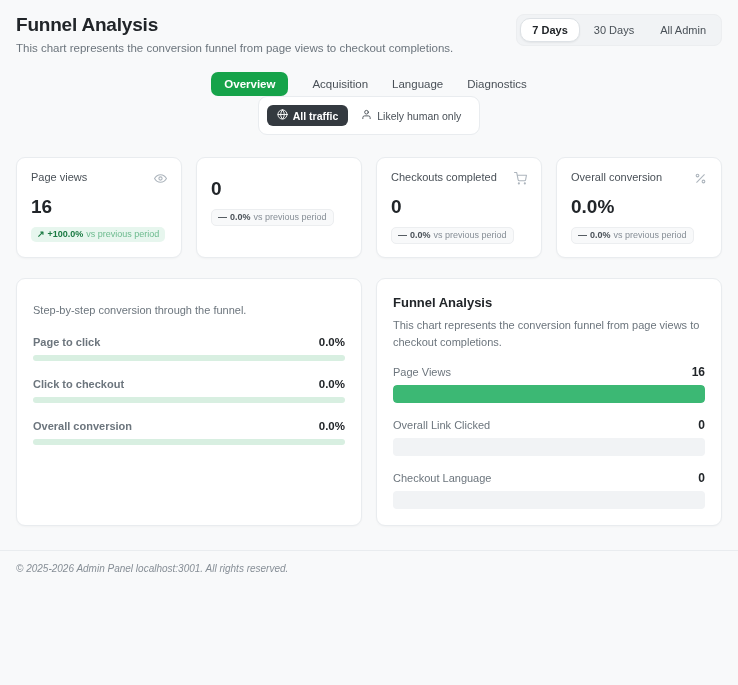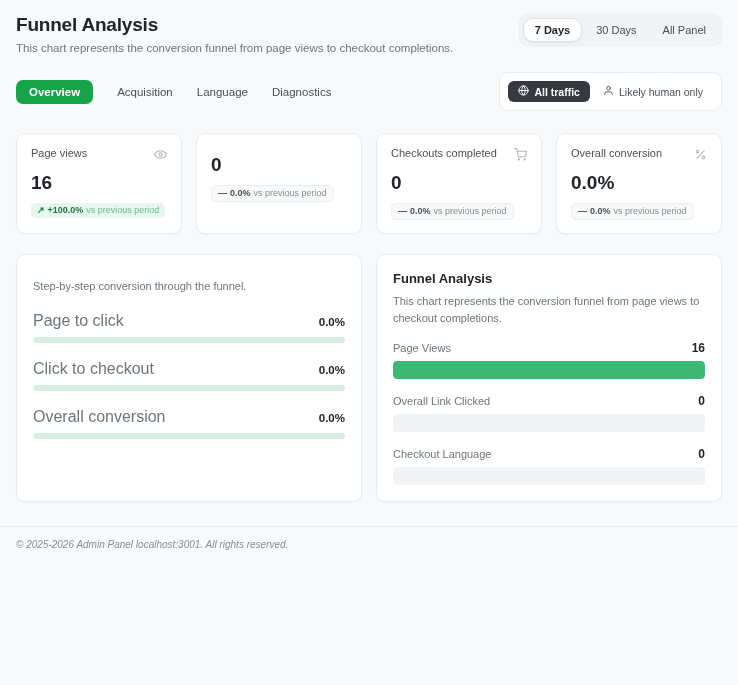--- a/index.html
+++ b/index.html
@@ -16,21 +16,21 @@
   
   .page-header { display: flex; justify-content: space-between; align-items: flex-start; }
   .page-title { font-size: 19px; font-weight: 700; margin: 0; letter-spacing: -0.2px; }
   .page-subtitle { font-size: 11.5px; color: #6c757d; margin-top: 6px; }
 
   .segmented { display: flex; background: #f1f3f5; border: 1px solid #eceef0; border-radius: 8px; padding: 3px; gap: 2px; }
   .segment { font-size: 11px; padding: 5px 11px; border-radius: 10px; color: #495057; border: 1px solid transparent; cursor: pointer; white-space: nowrap; }
   .segment.active { background: #fff; border-color: #dee2e6; font-weight: 700; box-shadow: 0 1px 2px rgba(0,0,0,.06); color: #212529; }
 
   
-  .tabs-row { display: flex; justify-content: space-between; align-items: center; margin-top: 18px; }
+  .tabs-row { display: flex; align-items: center; margin-top: 18px; flex-direction: column; }
   .tabs { display: flex; align-items: center; gap: 24px; }
   .tab { font-size: 11.5px; color: #495057; font-weight: 500; cursor: pointer; }
   .tab.active { background: #16a34a; color: #fff; padding: 6px 13px; border-radius: 7px; font-weight: 700; }
 
   .filter-group { display: flex; background: #fff; border: 1px solid #e9ecef; border-radius: 9px; padding: 8px; gap: 3px; }
   .filter-btn { display: flex; align-items: center; gap: 5px; font-size: 10.5px; padding: 4px 10px; border-radius: 6px; color: #495057; cursor: pointer; white-space: nowrap; }
   .filter-btn.active { background: #343a40; color: #fff; font-weight: 600; }
   .filter-btn svg { width: 11px; height: 11px; }
 
   
@@ -51,21 +51,21 @@
 
   
   .panels { display: grid; grid-template-columns: 1fr 1fr; gap: 14px; margin-top: 20px; }
   .panel { background: #fff; border: 1px solid #e9ecef; border-radius: 9px; padding: 16px; box-shadow: 0 1px 2px rgba(0,0,0,.03); }
   .panel-title { font-size: 13px; font-weight: 700; display: flex; align-items: center; gap: 7px; }
   .panel-title svg { width: 13px; height: 13px; color: #212529; }
   .panel-sub { font-size: 11px; color: #6c757d; margin-top: 7px; line-height: 1.5; }
 
   .rate-row { margin-top: 17px; }
   .rate-head { display: flex; justify-content: space-between; align-items: baseline; }
-  .rate-label { font-size: 16px; color: #6c757d; }
+  .rate-label { font-size: 11px; color: #6c757d; font-weight: bold; }
   .rate-value { font-size: 11.5px; font-weight: 700; color: #212529; }
   .rate-track { height: 6px; background: #d8efe1; border-radius: 4px; margin-top: 7px; overflow: hidden; }
   .rate-fill { height: 100%; background: #16a34a; border-radius: 4px; width: 0; }
 
   .funnel-row { margin-top: 15px; }
   .funnel-head { display: flex; justify-content: space-between; align-items: baseline; }
   .funnel-label { font-size: 11px; color: #6c757d; }
   .funnel-value { font-size: 12px; font-weight: 700; color: #212529; }
   .funnel-track { height: 18px; background: #f1f3f5; border-radius: 4px; margin-top: 6px; overflow: hidden; }
   .funnel-fill { height: 100%; background: #3cb874; border-radius: 4px; width: 0; }
@@ -79,21 +79,21 @@
 <div class="content">
 
   <div class="page-header">
     <div>
       <h1 class="page-title">Funnel Analysis</h1>
       <div class="page-subtitle">This chart represents the conversion funnel from page views to checkout completions.</div>
     </div>
     <div class="segmented">
       <div class="segment active">7 Days</div>
       <div class="segment">30 Days</div>
-      <div class="segment">All Panel</div>
+      <div class="segment">All Admin</div>
     </div>
   </div>
 
   <div class="tabs-row">
     <div class="tabs">
       <div class="tab active">Overview</div>
       <div class="tab">Acquisition</div>
       <div class="tab">Language</div>
       <div class="tab">Diagnostics</div>
     </div>

